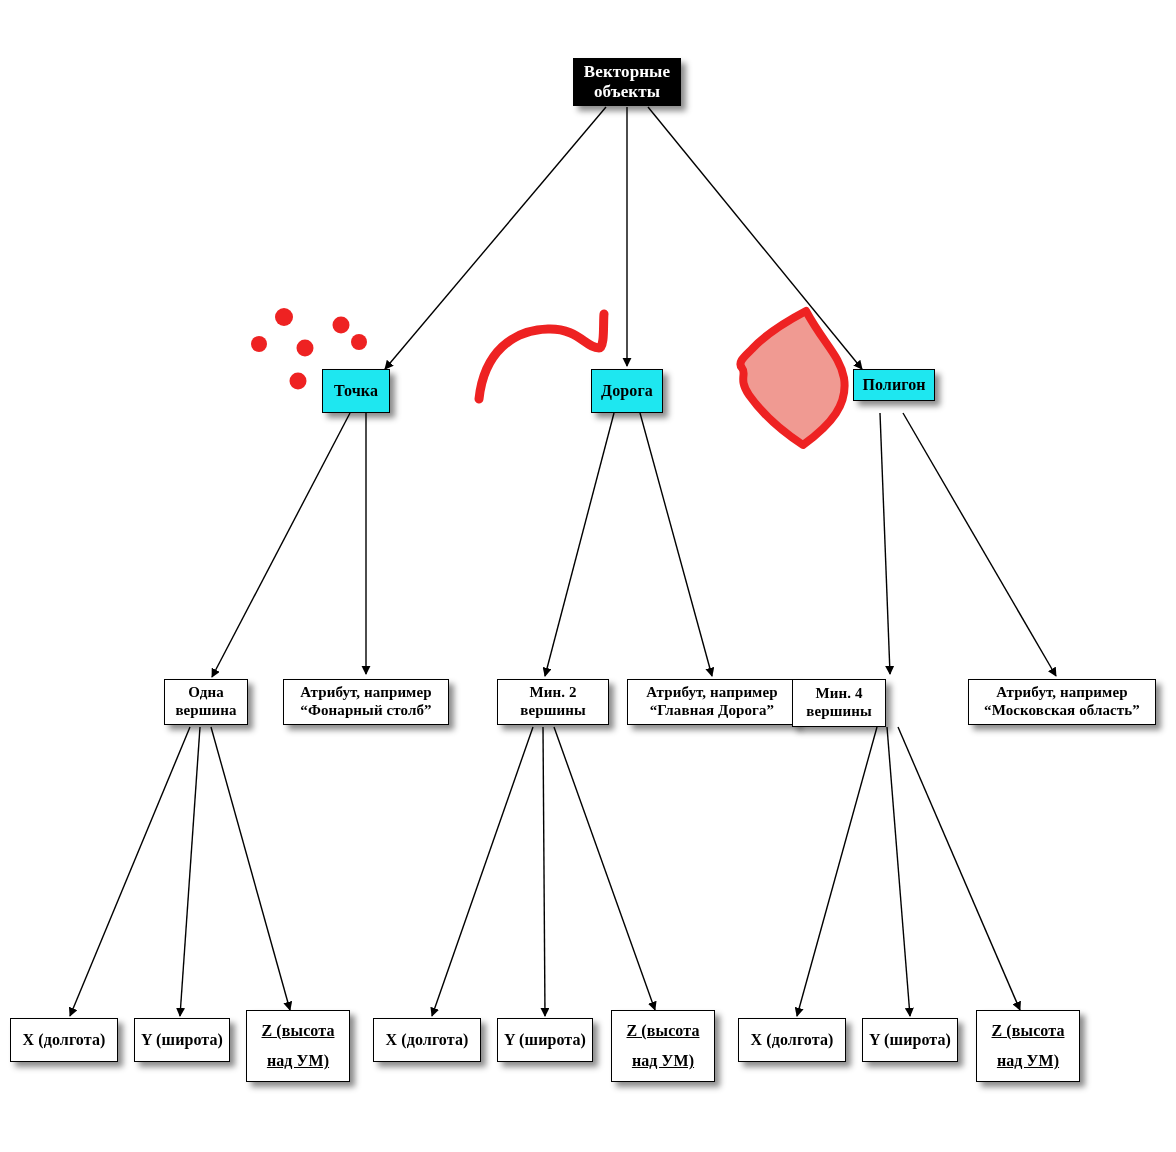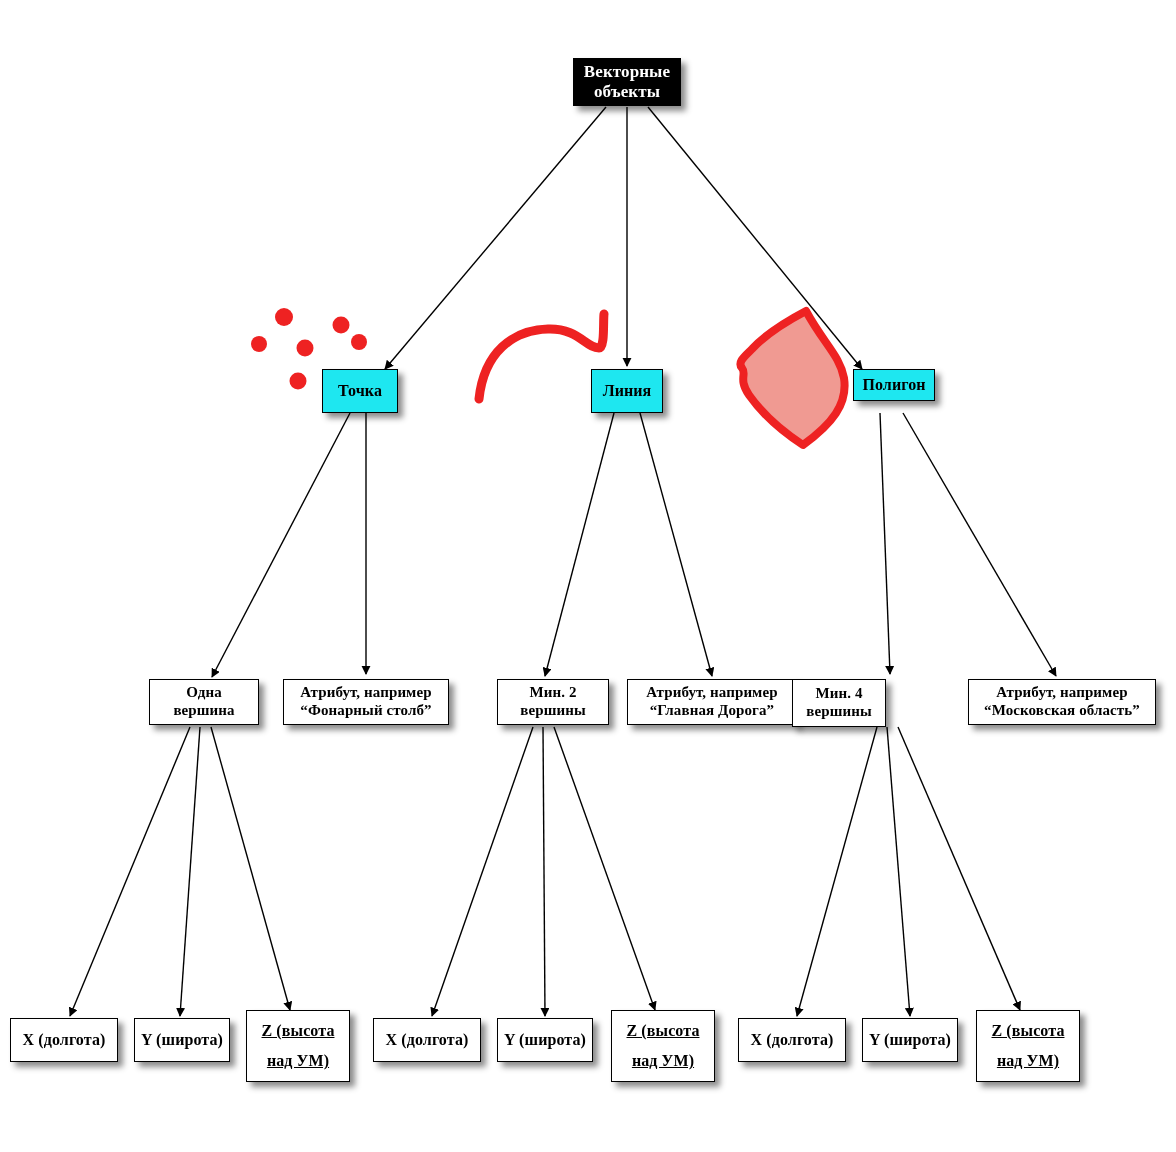--- a/index.html
+++ b/index.html
@@ -131,25 +131,25 @@
     <g>
       <path d="M 806 311 C 824 344 840 356 844 378 C 848 404 832 424 803 445
                C 780 430 761 412 749 395 C 738 379 747 374 742 368
                C 737 362 745 356 752 349 C 766 334 787 321 806 311 Z" fill="#f09a92" stroke="#ee2222" stroke-width="8" stroke-linejoin="round"></path>
     </g>
   </svg>
 
   <div class="node root" style="left:573px; top:58px; width:108px; height:48px;">Векторные
 объекты</div>
 
-  <div class="node geom" style="left:322px; top:369px; width:76px; height:44px;">Точка</div>
-  <div class="node geom" style="left:591px; top:369px; width:72px; height:44px;">Линия</div>
+  <div class="node geom" style="left:322px; top:369px; width:68px; height:44px;">Точка</div>
+  <div class="node geom" style="left:591px; top:369px; width:72px; height:44px;">Дорога</div>
   <div class="node geom" style="left:853px; top:369px; width:82px; height:32px;">Полигон</div>
 
-  <div class="node mid" style="left:149px; top:679px; width:110px; height:46px;">Одна
+  <div class="node mid" style="left:164px; top:679px; width:84px; height:46px;">Одна
 вершина</div>
   <div class="node mid" style="left:283px; top:679px; width:166px; height:46px;">Атрибут, например
 “Фонарный столб”</div>
 
   <div class="node mid" style="left:497px; top:679px; width:112px; height:46px;">Мин. 2
 вершины</div>
   <div class="node mid" style="left:627px; top:679px; width:170px; height:46px;">Атрибут, например
 “Главная Дорога”</div>
 
   <div class="node mid" style="left:792px; top:679px; width:94px; height:48px;">Мин. 4

